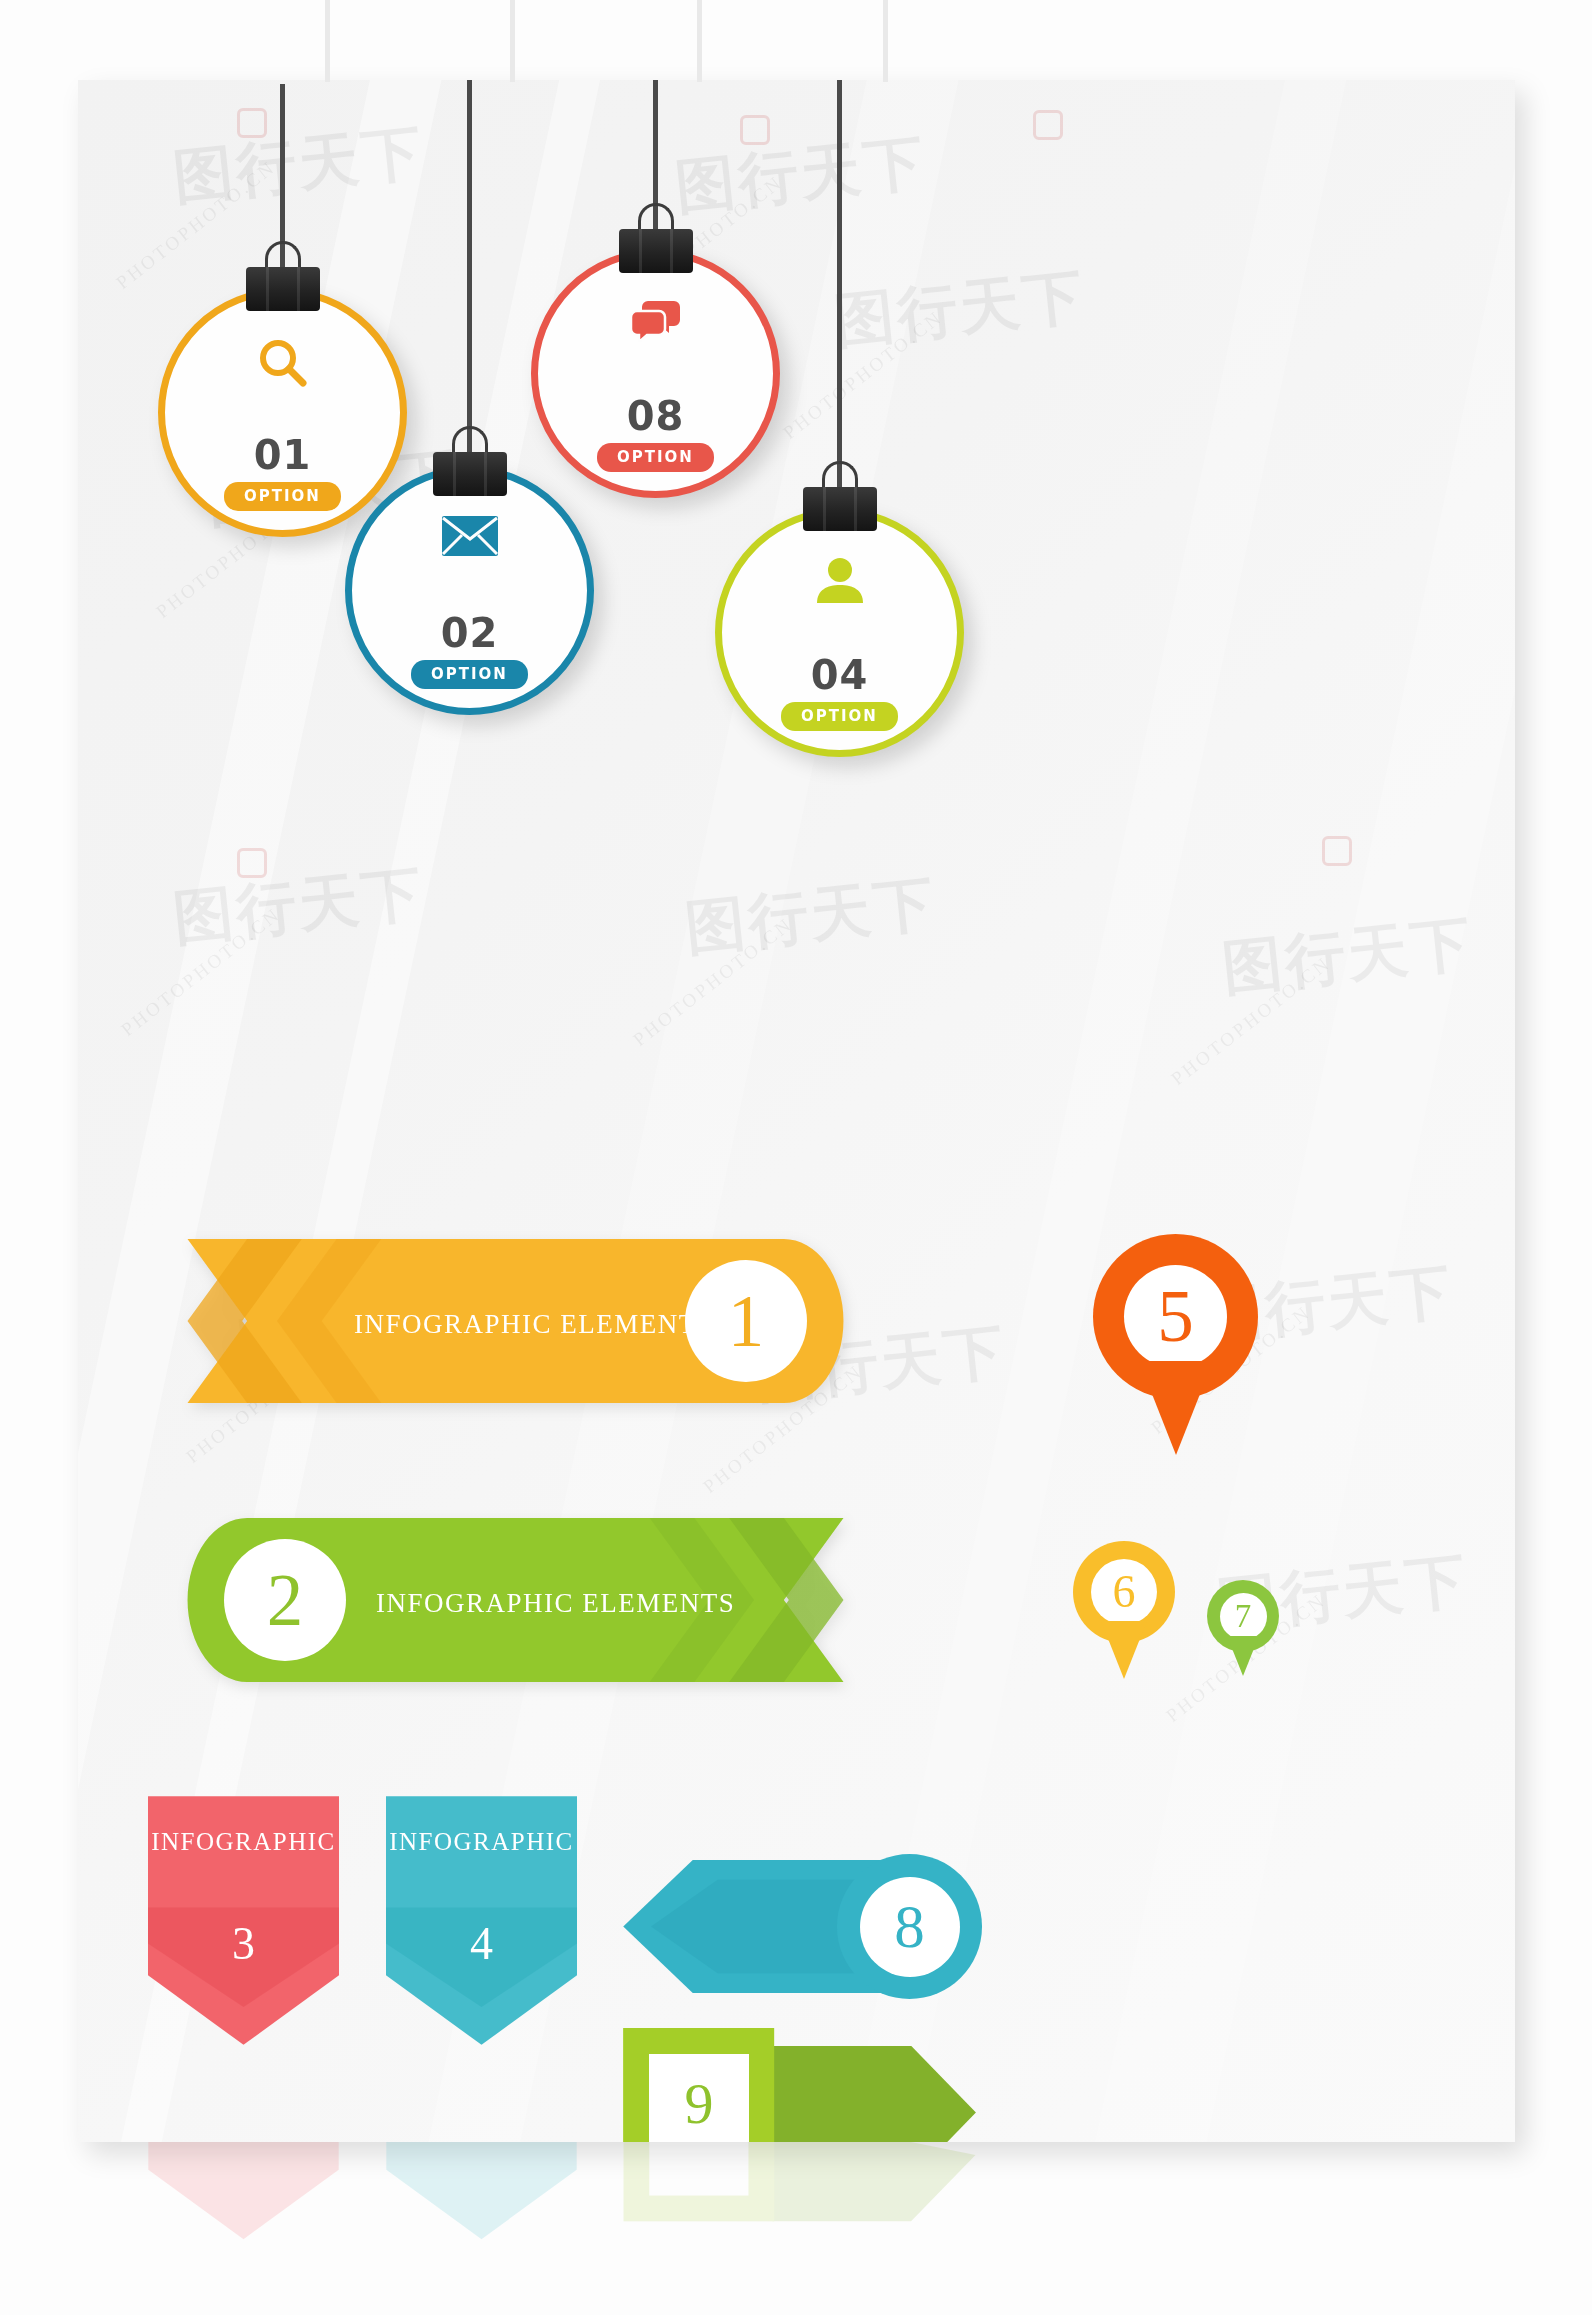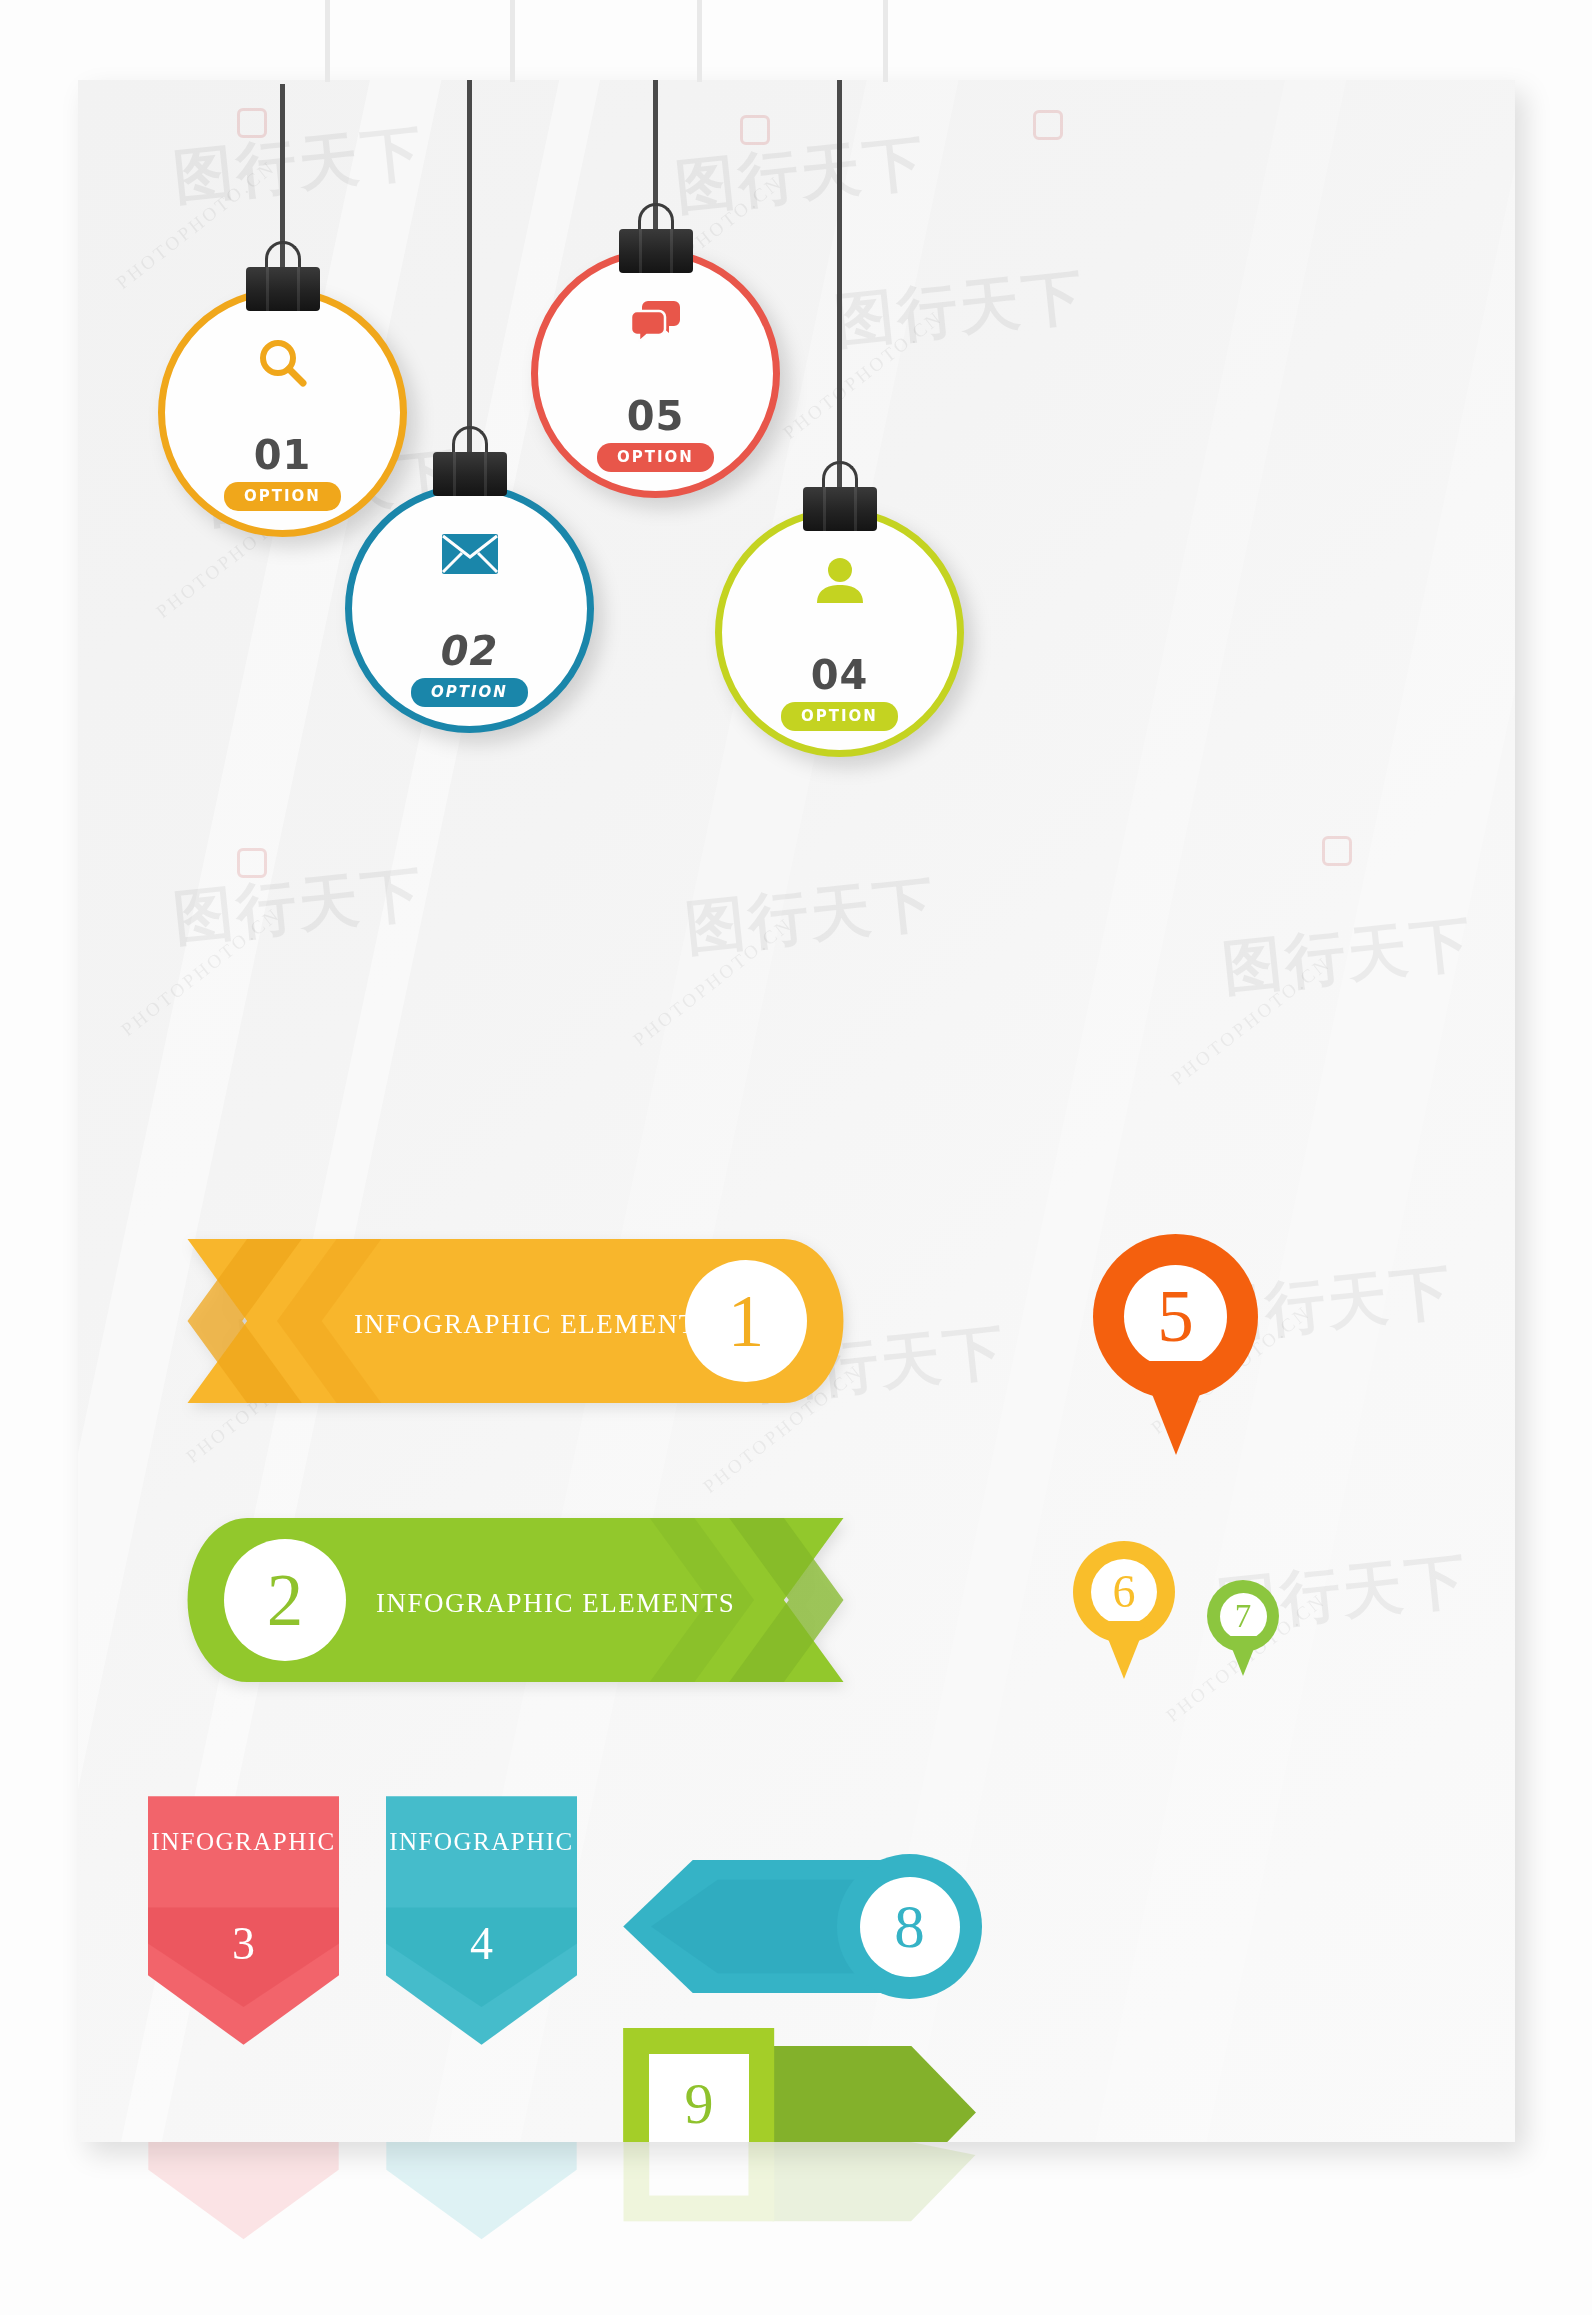--- a/index.html
+++ b/index.html
@@ -207,21 +207,21 @@
           <div class="orn-badge" style="background:#F0A71B;">OPTION</div>
         </div>
       </div>
 
       <div class="ornament" style="left:267px;top:0;width:249px;height:706px;">
         <div class="orn-string" style="height:388px;"></div>
         <div class="clip" style="top:360px;">
           <div class="handle"></div>
             <div class="body"></div>
         </div>
-        <div class="circle" style="left:0;top:404px;width:249px;height:249px;border:7px solid #1A86AA;font-style:italic;">
+        <div class="circle" style="left:0;top:386px;width:249px;height:249px;border:7px solid #1A86AA;">
           <div class="orn-icon">
             <svg width="58" height="42" viewBox="0 0 58 42">
               <rect x="1" y="1" width="56" height="40" rx="2" fill="#1A86AA"></rect>
               <path d="M2 3 L29 24 L56 3" fill="none" stroke="#fdfdfd" stroke-width="3"></path>
               <path d="M2 39 L21 20 M56 39 L37 20" fill="none" stroke="#fdfdfd" stroke-width="3"></path>
             </svg>
           </div>
           <div class="orn-num">02</div>
           <div class="orn-badge" style="background:#1A86AA;">OPTION</div>
         </div>
@@ -233,21 +233,21 @@
           <div class="handle"></div>
             <div class="body"></div>
         </div>
         <div class="circle" style="left:0;top:169px;width:249px;height:249px;border:7px solid #E8564A;">
           <div class="orn-icon">
             <svg width="52" height="44" viewBox="0 0 52 44">
               <path d="M18 3 h26 a6 6 0 0 1 6 6 v13 a6 6 0 0 1 -6 6 h-5 l0 7 -8 -7 h-13 a6 6 0 0 1 -6 -6 v-13 a6 6 0 0 1 6 -6 z" fill="#E8564A"></path>
               <path d="M7 13 h22 a6 6 0 0 1 6 6 v12 a6 6 0 0 1 -6 6 h-12 l-8 7 0 -7 h-2 a6 6 0 0 1 -6 -6 v-12 a6 6 0 0 1 6 -6 z" fill="#E8564A" stroke="#fdfdfd" stroke-width="2.5"></path>
             </svg>
           </div>
-          <div class="orn-num">05</div>
+          <div class="orn-num">08</div>
           <div class="orn-badge" style="background:#E8564A;">OPTION</div>
         </div>
       </div>
 
       <div class="ornament" style="left:637px;top:0;width:249px;height:736px;">
         <div class="orn-string" style="height:423px;"></div>
         <div class="clip" style="top:395px;">
           <div class="handle"></div>
             <div class="body"></div>
         </div>

